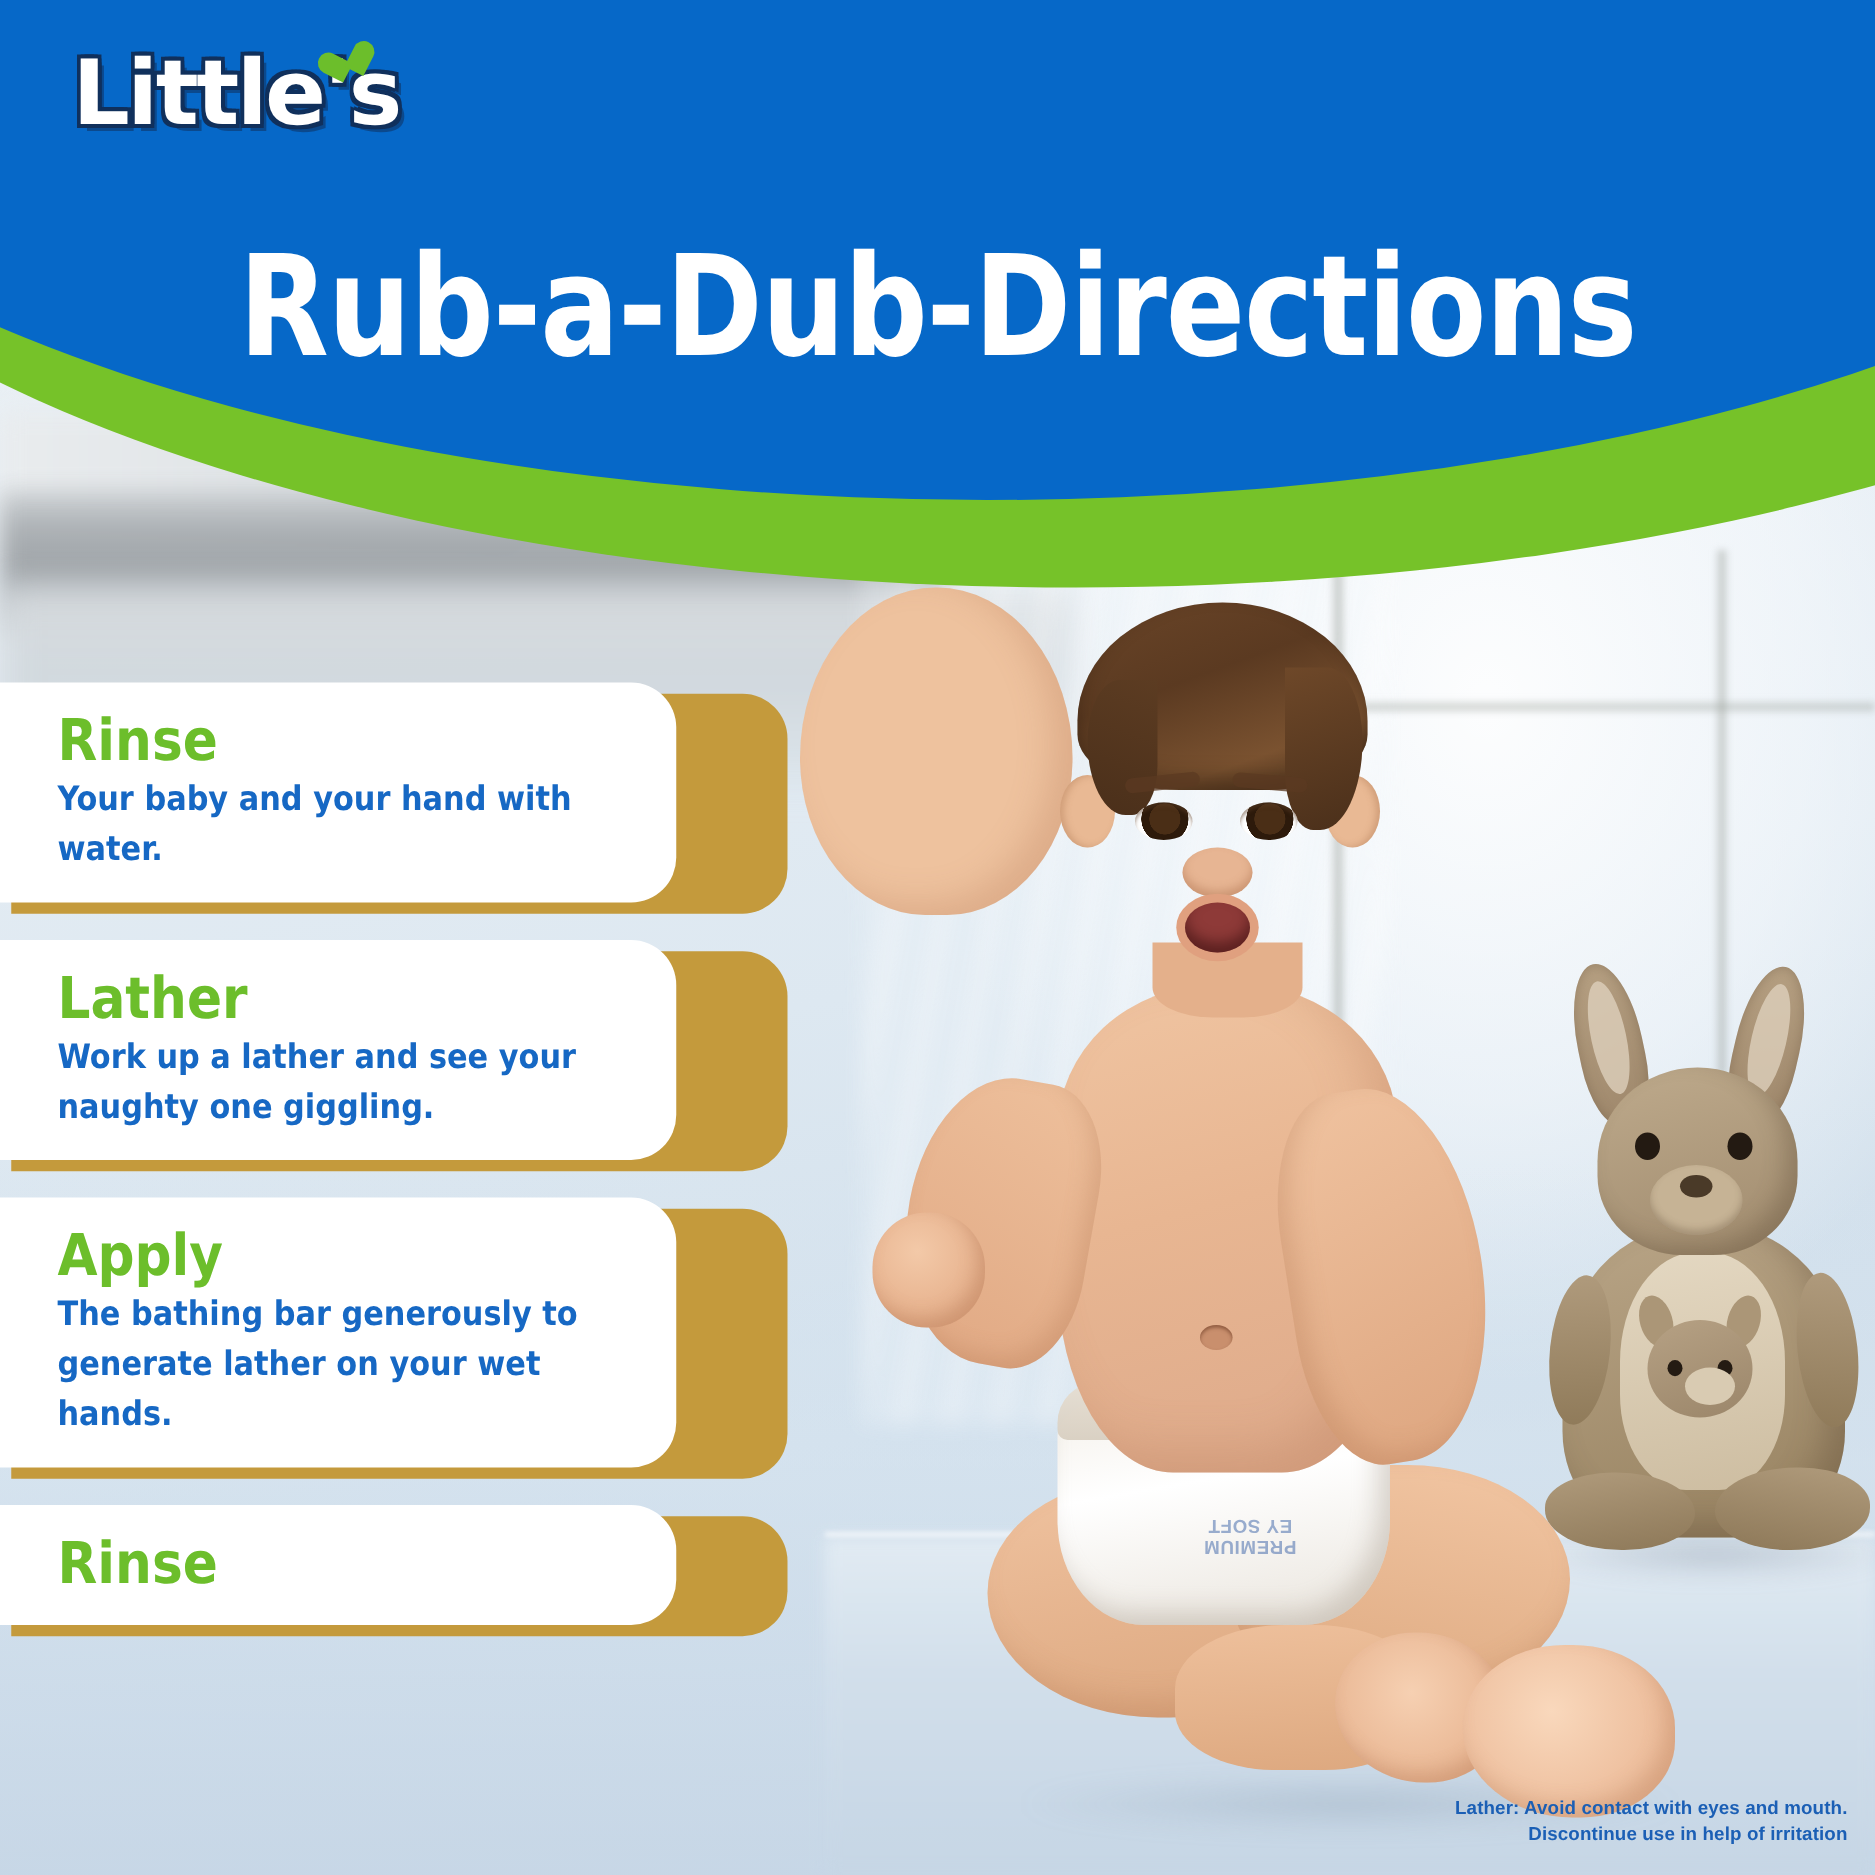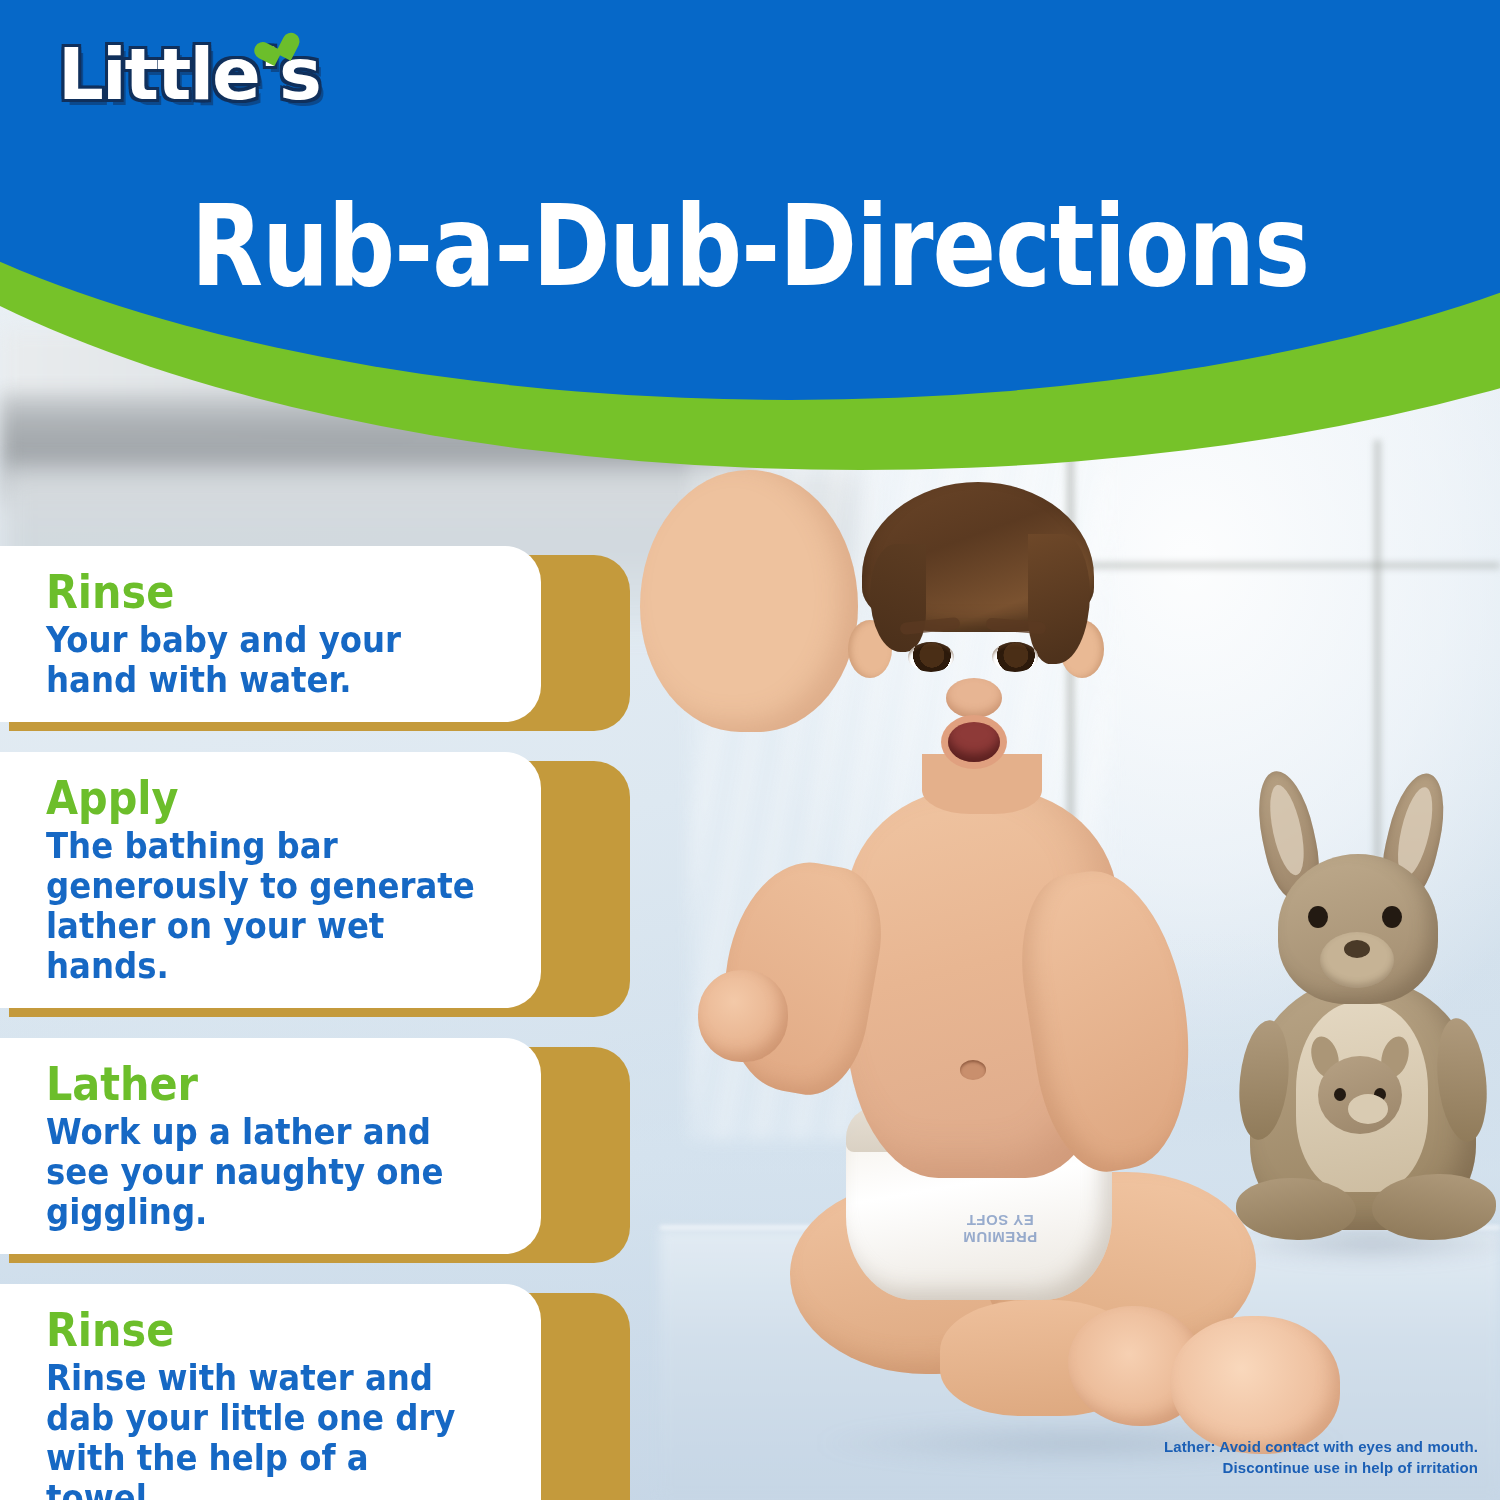--- a/index.html
+++ b/index.html
@@ -176,21 +176,21 @@
   
   .cards{position:absolute;left:0;top:546px;width:660px;}
   .card-wrap{position:relative;margin-bottom:30px;}
   .card-shadow{position:absolute;left:9px;top:9px;width:621px;height:100%;
     background:#c49a3c;border-radius:0 36px 36px 0;}
   .card{position:relative;width:541px;background:#ffffff;border-radius:0 36px 36px 0;
     padding:20px 60px 22px 46px;box-sizing:border-box;}
   .card-title{font-family:"DejaVu Sans Condensed","Liberation Sans Narrow","Liberation Sans",sans-serif;
     font-weight:bold;font-size:46px;line-height:52px;color:#6cbe2b;margin:0 0 2px 0;letter-spacing:0px;}
   .card-body{font-family:"DejaVu Sans Condensed","Liberation Sans Narrow","Liberation Sans",sans-serif;
-    font-weight:bold;font-size:36px;line-height:40px;color:#1668c4;margin:0;letter-spacing:0px;}
+    font-weight:bold;font-size:27px;line-height:40px;color:#1668c4;margin:0;letter-spacing:0px;}
 
   
   .caution{position:absolute;right:22px;bottom:22px;text-align:right;color:#1b5fb5;
     font-size:15px;font-weight:bold;line-height:21px;letter-spacing:.1px;}
 </style>
 </head>
 <body>
 
 <div class="poster">
 
@@ -275,38 +275,37 @@
       <div class="card-shadow"></div>
       <div class="card">
         <div class="card-title">Rinse</div>
         <div class="card-body">Your baby and your hand with water.</div>
       </div>
     </div>
 
     <div class="card-wrap">
       <div class="card-shadow"></div>
       <div class="card">
-        <div class="card-title">Apply</div>
-        <div class="card-body">The bathing bar generously to generate lather on your wet hands.</div>
+        <div class="card-title">Lather</div>
+        <div class="card-body">Work up a lather and see your naughty one giggling.</div>
       </div>
     </div>
 
     <div class="card-wrap">
       <div class="card-shadow"></div>
       <div class="card">
-        <div class="card-title">Lather</div>
-        <div class="card-body">Work up a lather and see your naughty one giggling.</div>
+        <div class="card-title">Apply</div>
+        <div class="card-body">The bathing bar generously to generate lather on your wet hands.</div>
       </div>
     </div>
 
     <div class="card-wrap">
       <div class="card-shadow"></div>
       <div class="card">
         <div class="card-title">Rinse</div>
-        <div class="card-body">Rinse with water and dab your little one dry with the help of a towel.</div>
       </div>
     </div>
 
   </div>
 
   <div class="caution">
     <div>Lather: Avoid contact with eyes and mouth.</div>
     <div>Discontinue use in help of irritation</div>
   </div>
 

